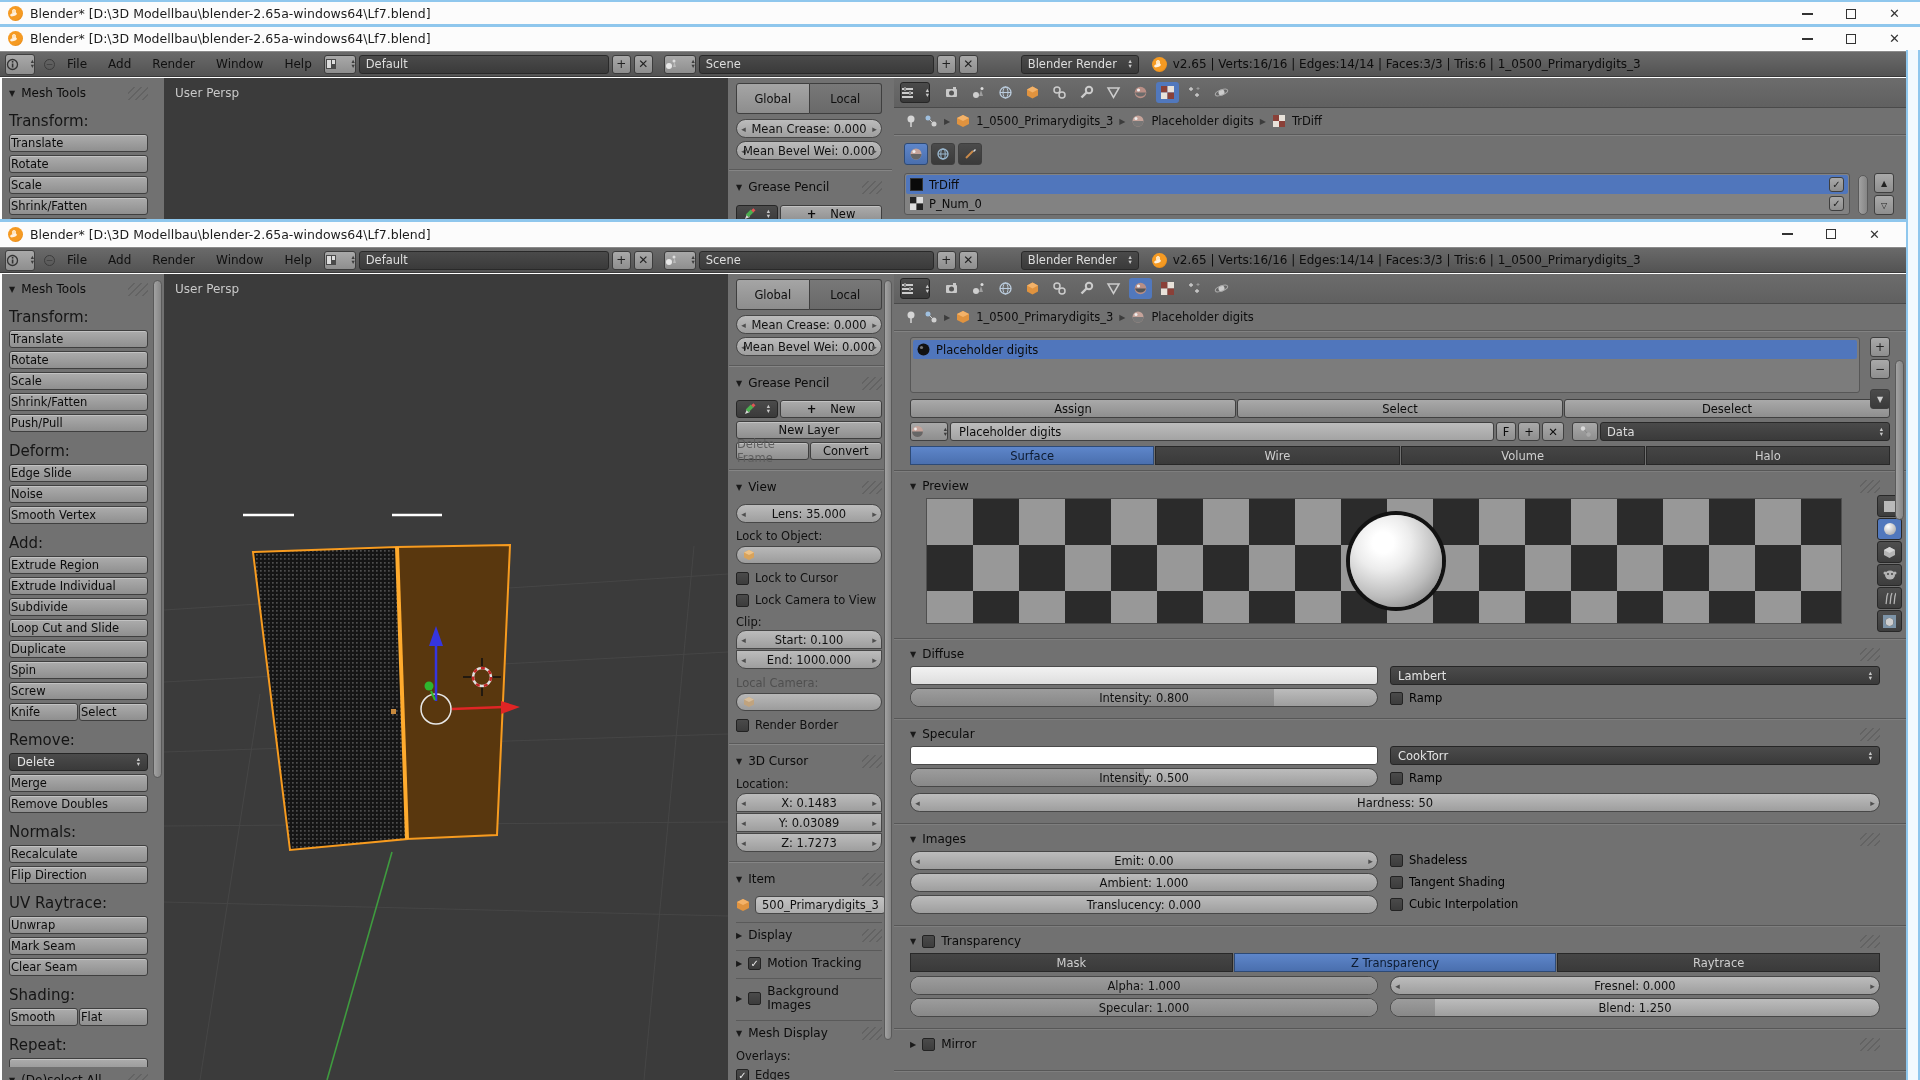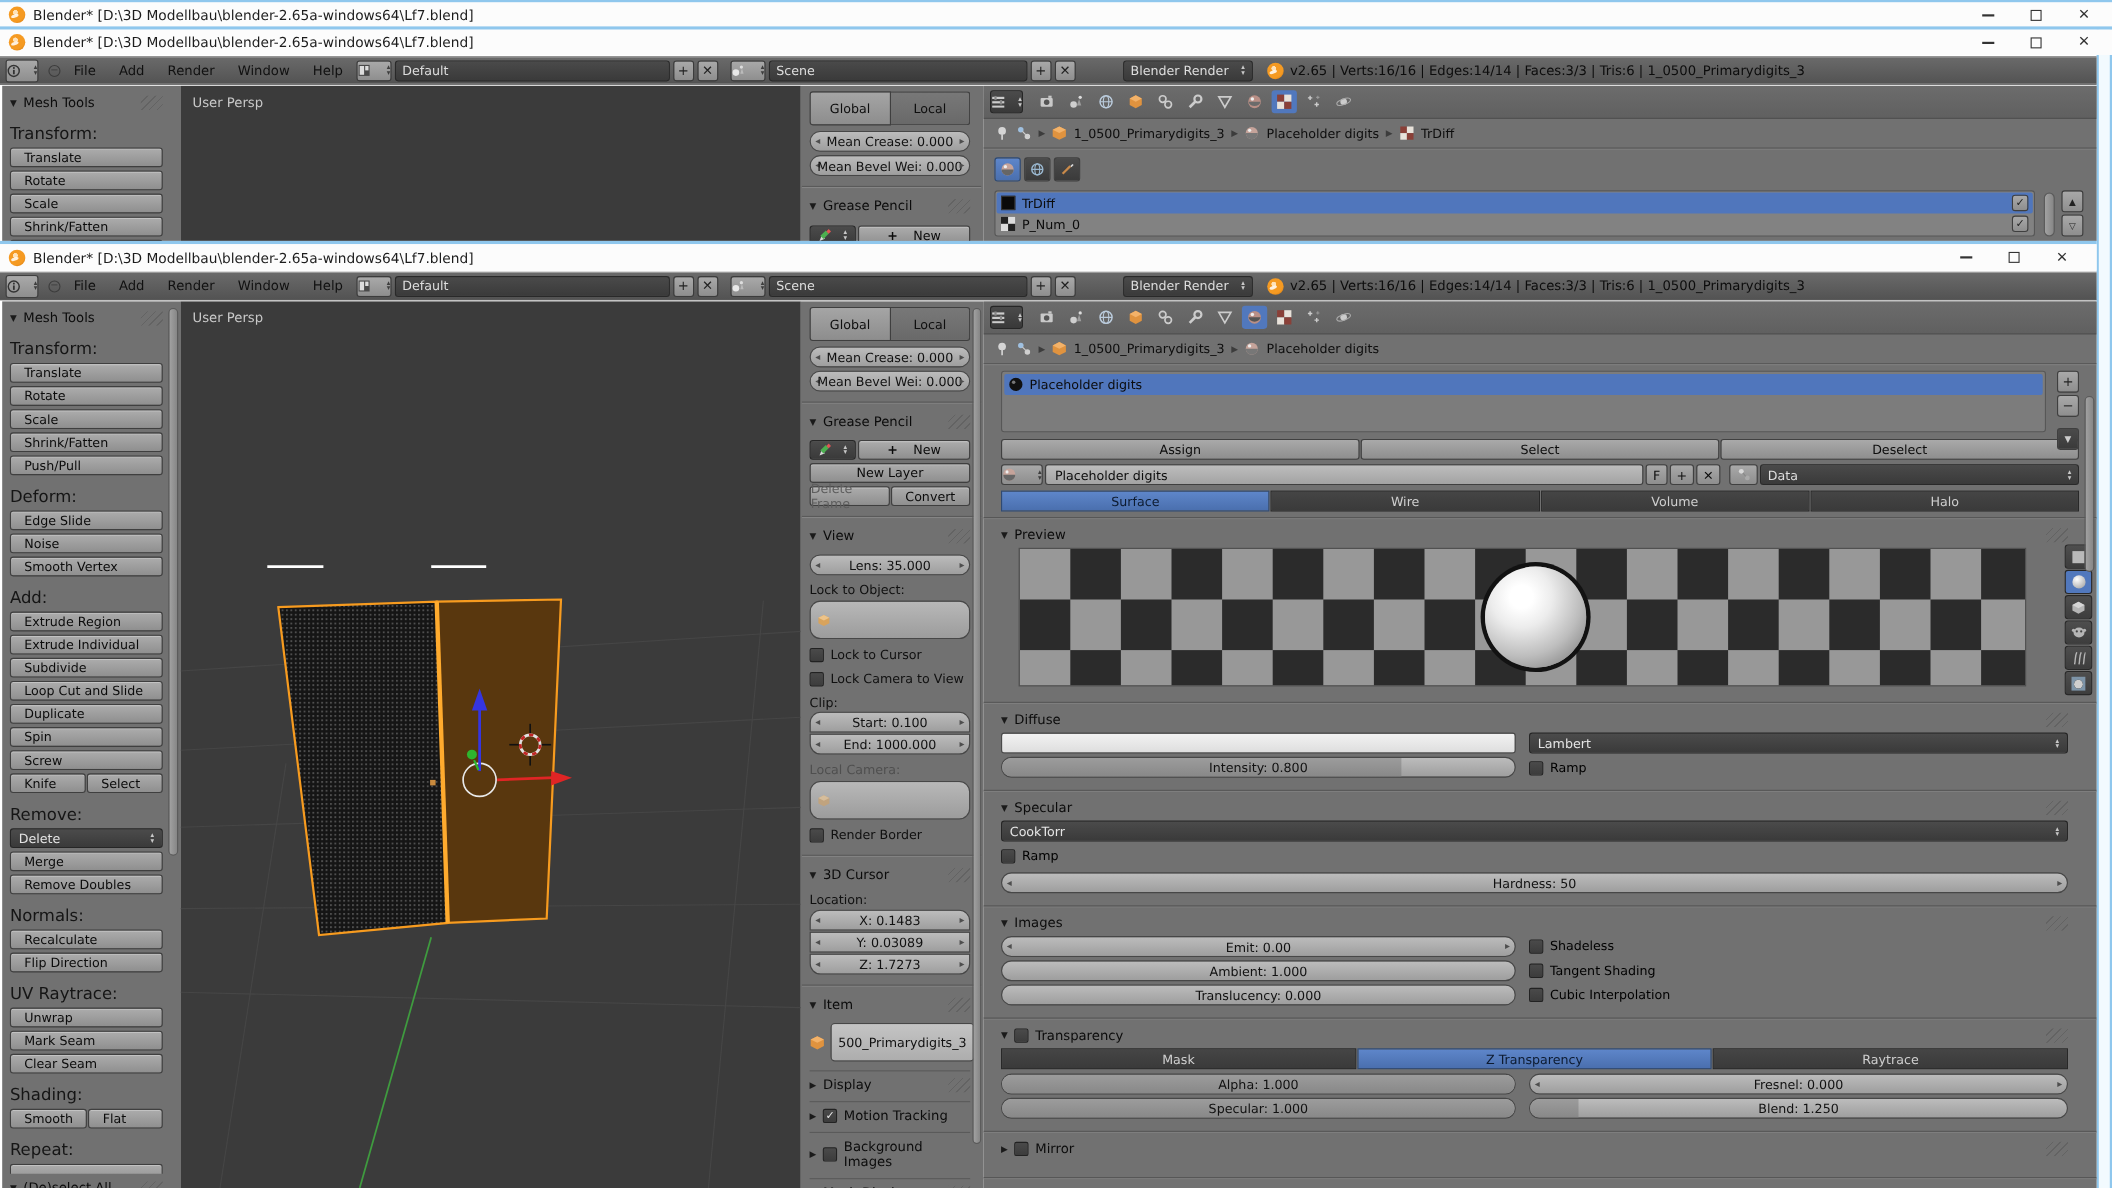--- a/index.html
+++ b/index.html
@@ -25,38 +25,38 @@
 .mincirc{width:11px;height:11px;border-radius:50%;border:1.5px solid #3c3c3c;color:#3c3c3c;font-size:9px;display:flex;align-items:center;justify-content:center;line-height:0}
 
 .region{position:absolute;overflow:hidden}
 .shelf{background:#717171;padding:5px 16px 0 7px;display:flex;flex-direction:column}
 .vp{background:#3b3b3b}
 .vplabel{position:absolute;top:8px;left:11px;color:#c9c9c9;font-size:12px}
 .ncol{background:#717171;padding:5px 12px 0 8px;display:flex;flex-direction:column;color:#101010}
 .props{background:#717171}
 .sliver{position:absolute;left:1906px;top:27px;width:14px;height:1053px;background:#f2fafe;border-left:2px solid #8fc7ed;border-right:2px solid #8fc7ed}
 
-.btn{height:18px;background:linear-gradient(#acacac,#8f8f8f);border:1px solid #3f3f3f;border-radius:3px;font-size:11.5px;color:#0b0b0b;display:flex;align-items:center;padding:0 12px;margin-bottom:3px;box-shadow:inset 0 1px 0 rgba(255,255,255,.28);flex:0 0 auto}
+.btn{height:18px;background:linear-gradient(#acacac,#8f8f8f);border:1px solid #3f3f3f;border-radius:3px;font-size:11.5px;color:#0b0b0b;display:flex;align-items:center;padding:0 1px;margin-bottom:3px;box-shadow:inset 0 1px 0 rgba(255,255,255,.28);flex:0 0 auto}
 .bc{justify-content:center;padding:0}
 .sect{font-size:15px;color:#151515;margin:7px 0 4px}
 .phead{font-size:12px;color:#0b0b0b;display:flex;gap:6px;align-items:center;margin:3px 0 5px;flex:0 0 auto}
 .tri{font-size:8px;color:#1a1a1a}
 .grip{width:20px;height:13px;margin-left:auto;background:repeating-linear-gradient(135deg,transparent 0 4px,#5d5d5d 4px 5px);opacity:.7}
 .ddark{height:18px;background:linear-gradient(#4b4b4b,#3a3a3a);border:1px solid #262626;border-radius:3px;color:#e4e4e4;font-size:11.5px;display:flex;align-items:center;padding:0 7px;margin-bottom:3px;flex:0 0 auto}
 .row2{display:flex;gap:1px}
 .row2 .btn{flex:1}
 .pill{position:relative;height:19px;border:1px solid #474747;border-radius:10px;background:linear-gradient(#bcbcbc,#9e9e9e);color:#111;display:flex;align-items:center;justify-content:center;overflow:hidden;margin-bottom:3px;flex:0 0 auto}
 .fill{position:absolute;left:0;top:0;bottom:0;background:linear-gradient(#9c9c9c,#888)}
 .lbl{position:relative;z-index:1}
 .arrl,.arrr{position:absolute;top:0;bottom:0;width:13px;display:flex;align-items:center;justify-content:center;color:#4e4e4e;font-size:9px;z-index:1}
 .arrl{left:0}.arrr{right:0}
 .cb{width:13px;height:13px;border-radius:2px;background:linear-gradient(#4a4a4a,#3c3c3c);border:1px solid #222;display:inline-flex;align-items:center;justify-content:center;color:#e9e9e9;font-size:10px;flex:0 0 auto}
 .cbrow{display:flex;align-items:center;gap:6px;margin:3px 0 5px;flex:0 0 auto}
 .sep{border-top:1px solid #5a5a5a;box-shadow:0 1px 0 rgba(255,255,255,.14);margin:6px -10px 7px -7px;flex:0 0 auto}
-.objfield{height:35px;border-radius:10px;background:linear-gradient(#b8b8b8,#9c9c9c);border:1px solid #474747;display:flex;align-items:center;padding:0 6px;gap:5px;margin:2px 0 4px;flex:0 0 auto}
+.objfield{height:18px;border-radius:10px;background:linear-gradient(#b8b8b8,#9c9c9c);border:1px solid #474747;display:flex;align-items:center;padding:0 6px;gap:5px;margin:2px 0 4px;flex:0 0 auto}
 .gray{color:#4f4f4f}
 .vscroll{position:absolute;width:9px;border-radius:5px;background:linear-gradient(90deg,#a2a2a2,#868686);border:1px solid #5a5a5a}
 .tab2{display:flex;margin-bottom:5px;flex:0 0 auto}
 .tab2 div{flex:1;height:31px;display:flex;align-items:center;justify-content:center;border:1px solid #3f3f3f;color:#0e0e0e}
 .tabon{background:linear-gradient(#a5a5a5,#8d8d8d);border-radius:3px 0 0 3px}
 .taboff{background:linear-gradient(#787878,#696969);border-radius:0 3px 3px 0;border-left:none!important}
 
 .ptabs{display:flex;gap:4px;align-items:center;padding:4px 6px;background:linear-gradient(#6c6c6c,#606060);border-bottom:1px solid #4a4a4a;height:30px}
 .ptab{width:23px;height:21px;border-radius:3px;display:flex;align-items:center;justify-content:center}
 .ptab.sel{background:#5178bd;box-shadow:inset 0 0 0 1px #3050822}
@@ -1011,20 +1011,27 @@
       </div>
     </div>
 
     <div class="panel">
       <div class="phead">
           <span class="tri">▼</span>
           <span>Specular</span>
           <span class="grip"></span>
         </div>
       <div class="cols">
+        <div class="colL">
+          <div class="swatch" style="background:#fff"></div>
+          <div class="pill" style="border-radius:10px">
+              <span class="fill" style="width:50%"></span>
+              <span class="lbl">Intensity: 0.500</span>
+            </div>
+        </div>
         <div class="colR">
           <div class="ddark" style="height:19px">
               <span>CookTorr</span>
               <span class="ud">
                 <span>▴</span>
                 <span>▾</span>
               </span>
             </div>
           <div class="cbrow">
               <span class="cb"></span>

